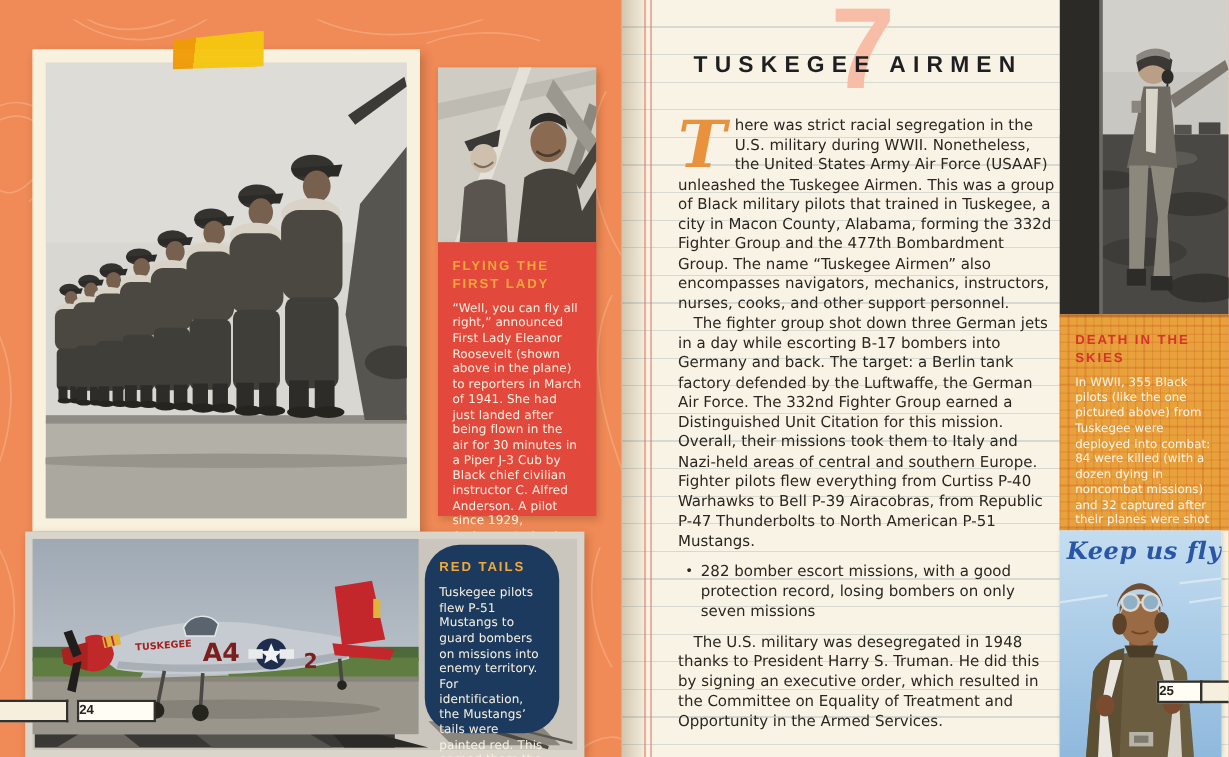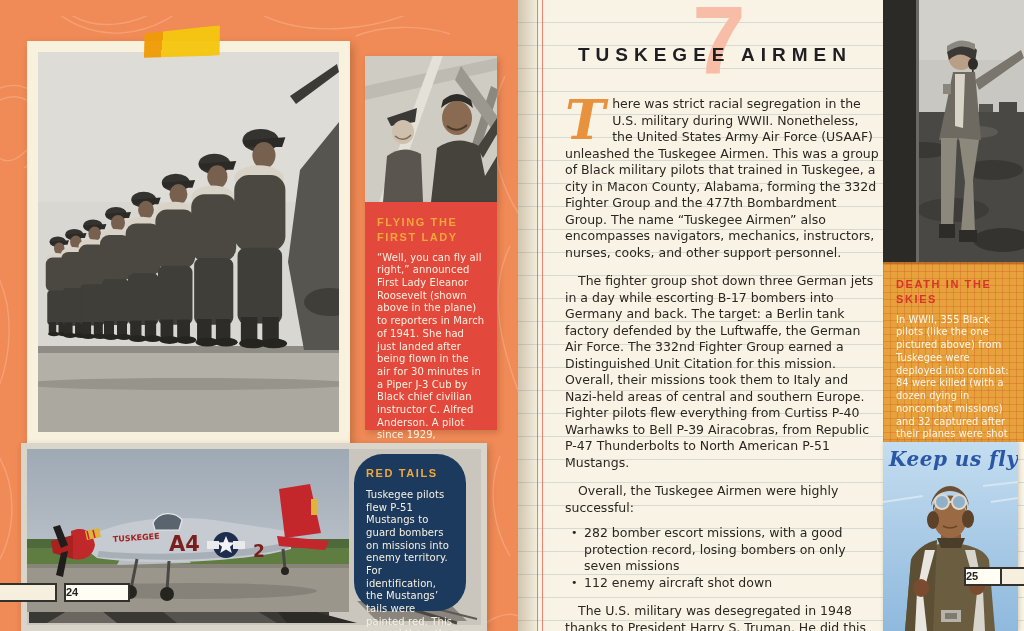--- a/index.html
+++ b/index.html
@@ -64,21 +64,21 @@
 
   .chapter-head { position:absolute; left:47px; top:0; width:300px; height:100px; text-align:center; }
   .chapter-num { position:absolute; left:0; right:-8px; top:-14px; text-align:center;
     font-family:"Liberation Sans", sans-serif; font-weight:bold; font-size:96px; color:#F7BDA6; z-index:0; }
   .chapter-title { position:relative; z-index:1; padding-top:44px;
     font-family:"Liberation Sans", sans-serif; font-weight:bold; font-size:19px;
     letter-spacing:6px; color:#1F1E22; white-space:nowrap; }
 
   .body-text { position:absolute; left:47px; top:96px; width:314px;
     font-size:12.5px; line-height:16.5px; color:#2A2722; }
-  .body-text p.indent { text-indent:13px;margin-top:12px; }
+  .body-text p.indent { text-indent:13px; }
   .dropcap { float:left; font-family:"DejaVu Serif", serif; font-style:italic; font-weight:bold;
     font-size:54px; line-height:44px; color:#E8923E; padding:2px 7px 0 0; }
   .bullets { list-style:none; margin:9px 0 9px 6px; }
   .bullets li { padding-left:13px; position:relative; }
   .bullets li::before { content:"•"; position:absolute; left:0; top:0; font-size:11px; color:#2A2722; }
   .p-last { margin-top:9px; }
 
   .right-col { position:absolute; left:365px; top:0; width:141px; height:631px; }
   .photo-pilot { position:absolute; left:0; top:0; width:141px; height:262px; }
   .photo-pilot svg { display:block; width:100%; height:100%; }
@@ -270,24 +270,22 @@
     <div class="margin-line ml-2"></div>
 
     <div class="chapter-head">
       <div class="chapter-num">7</div>
       <div class="chapter-title">TUSKEGEE AIRMEN</div>
     </div>
 
     <div class="body-text">
       <p><span class="dropcap">T</span><span>here was strict racial segregation in the U.S. military during WWII. Nonetheless, the United States Army Air Force (USAAF) unleashed the Tuskegee Airmen. This was a group of Black military pilots that trained in Tuskegee, a city in Macon County, Alabama, forming the 332d Fighter Group and the 477th Bombardment Group. The name “Tuskegee Airmen” also encompasses navigators, mechanics, instructors, nurses, cooks, and other support personnel.</span></p>
       <p class="indent">The fighter group shot down three German jets in a day while escorting B-17 bombers into Germany and back. The target: a Berlin tank factory defended by the Luftwaffe, the German Air Force. The 332nd Fighter Group earned a Distinguished Unit Citation for this mission. Overall, their missions took them to Italy and Nazi-held areas of central and southern Europe. Fighter pilots flew everything from Curtiss P-40 Warhawks to Bell P-39 Airacobras, from Republic P-47 Thunderbolts to North American P-51 Mustangs.</p>
-      <p class="indent">Overall, the Tuskegee Airmen were highly successful:</p>
       <ul class="bullets">
         <li>282 bomber escort missions, with a good protection record, losing bombers on only seven missions</li>
-        <li>112 enemy aircraft shot down</li>
       </ul>
       <p class="indent p-last">The U.S. military was desegregated in 1948 thanks to President Harry S. Truman. He did this by signing an executive order, which resulted in the Committee on Equality of Treatment and Opportunity in the Armed Services.</p>
     </div>
 
     <div class="right-col">
 
       <div class="photo-pilot">
         <svg viewBox="0 0 141 262" preserveAspectRatio="none">
           <rect width="141" height="262" fill="#C9C7C2"></rect>
           <rect y="0" width="141" height="60" fill="#D2D0CB"></rect>

